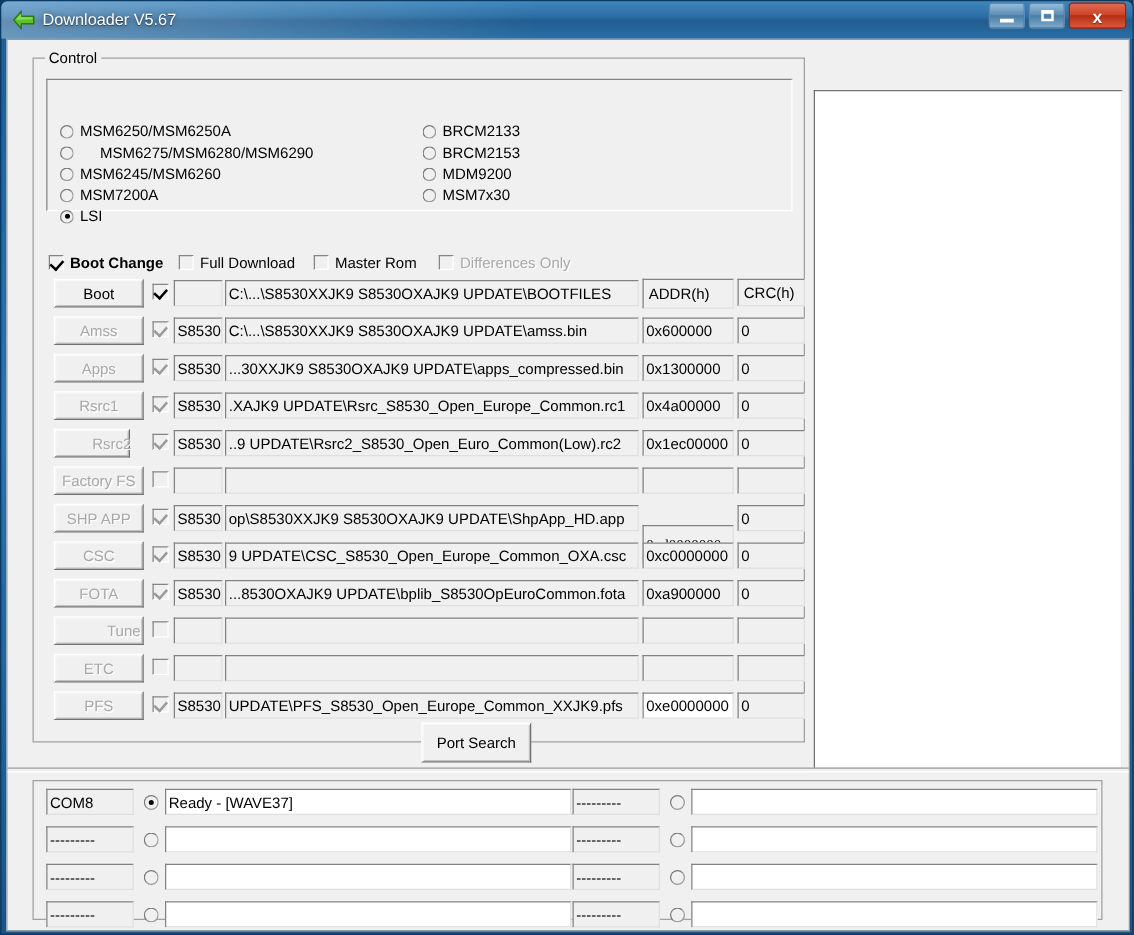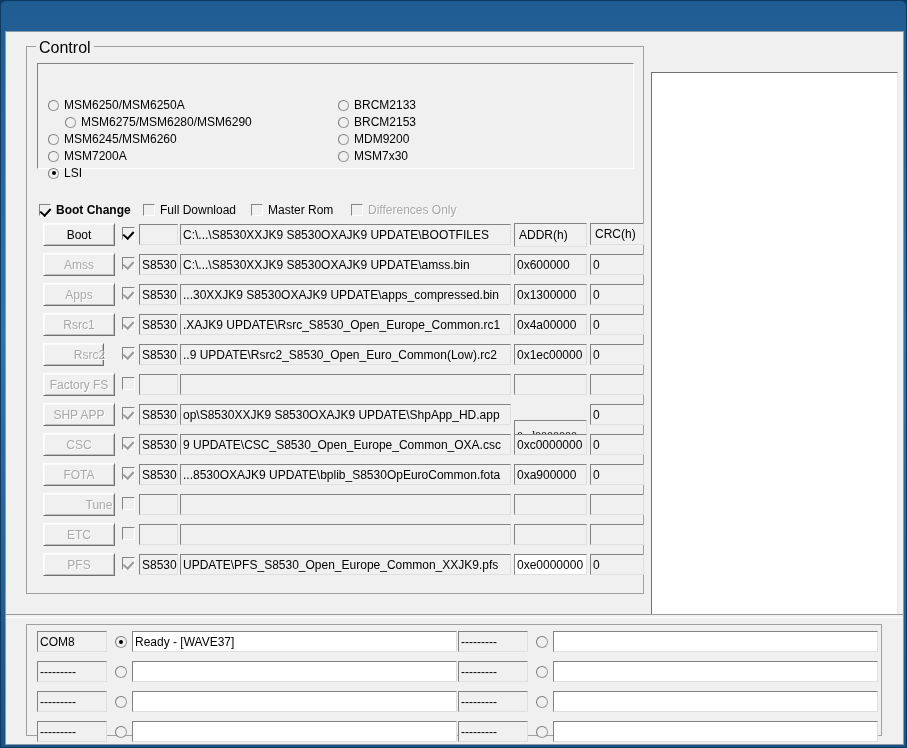--- a/index.html
+++ b/index.html
@@ -59,21 +59,21 @@
 
   
   .groupbox{
     position:absolute;
     border:1px solid #a0a0a0;
     box-sizing:border-box;
   }
   .groupbox > .gb-title{
     position:absolute;top:-8px;left:9px;
     background:#f0f0f0;padding:0 3px;
-    font-size:16px;color:#000;
+    font-size:12px;color:#000;
   }
   .sunken{
     border:1px solid;
     border-color:#848484 #ffffff #ffffff #848484;
     box-sizing:border-box;
     background:#f0f0f0;
   }
   .field{
     position:absolute;
     border:1px solid;
@@ -160,35 +160,53 @@
     border-color:#707070 #e8e8e8 #e8e8e8 #707070;
     box-sizing:border-box;
   }
   .hr{position:absolute;height:2px;border-top:1px solid #9c9c9c;border-bottom:1px solid #ffffff;}
 </style>
 </head>
 <body>
 
 <div id="window">
 
+  <div id="titlebar">
+    <div class="glow"></div>
+    <svg id="back-arrow" viewBox="0 0 18 16">
+      <polygon points="7,1 7,5 17,5 17,11 7,11 7,15 1,8" fill="#5cc22a" stroke="#2e7a12" stroke-width="1.2" stroke-linejoin="round"></polygon>
+      <polygon points="7,2.5 7,5.8 15.8,5.8 15.8,7.4 2.6,7.8" fill="#9ae06d" opacity="0.75"></polygon>
+    </svg>
+    <div id="title-text">Downloader V5.67</div>
+
+    <div class="wbtn" id="btn-min">
+      <span class="glyph"></span>
+    </div>
+    <div class="wbtn" id="btn-max">
+      <span class="glyph"></span>
+    </div>
+    <div class="wbtn" id="btn-close">
+      <span class="glyph">x</span>
+    </div>
+  </div>
 
   <div id="client">
 
     <div class="groupbox" id="control-group" style="left:20px;top:14px;width:618px;height:548px;">
       <span class="gb-title">Control</span>
     </div>
 
     <div class="sunken" id="chipset-panel" style="position:absolute;left:31px;top:31px;width:597px;height:106px;"></div>
 
     <div id="radios-left">
         <div class="radio" style="left: 42px; top: 66px;">
           <span class="dot"></span>
           <span>MSM6250/MSM6250A</span>
         </div>
-        <div class="radio" style="left: 59px; top: 83px;">
+        <div class="radio" style="left: 42px; top: 83px; gap: 16px;">
           <span class="dot"></span>
           <span>MSM6275/MSM6280/MSM6290</span>
         </div>
         <div class="radio" style="left: 42px; top: 100px;">
           <span class="dot"></span>
           <span>MSM6245/MSM6260</span>
         </div>
         <div class="radio" style="left: 42px; top: 117px;">
           <span class="dot"></span>
           <span>MSM7200A</span>
@@ -305,20 +323,21 @@
         <div class="tchk on gray" style="left: 116px; top: 525px;"></div>
         <div class="field" style="left: 133px; top: 522px; width: 39px; height: 21px;">S8530</div>
         <div class="field" style="left: 174px; top: 522px; width: 331px; height: 21px;">UPDATE\PFS_S8530_Open_Europe_Common_XXJK9.pfs</div>
         <div class="field white" style="left: 508px; top: 522px; width: 73px; height: 21px;">0xe0000000</div>
         <div class="field" style="left: 584px; top: 522px; width: 54px; height: 21px;">0</div>
       </div>
 
     <div class="field" id="hdr-addr" style="left:508px;top:191px;width:73px;height:24px;justify-content:flex-start;padding-left:4px;">ADDR(h)</div>
     <div class="field" id="hdr-crc" style="left:584px;top:191px;width:54px;height:22px;justify-content:flex-start;padding-left:4px;">CRC(h)</div>
 
+    <div class="btn" id="port-search-button" style="left:331px;top:546px;width:88px;height:32px;">Port Search</div>
 
     <div id="log-panel"></div>
 
     <div class="hr" style="left:0px;top:582px;width:897px;"></div>
 
     <div class="groupbox" id="status-group" style="left:20px;top:592px;width:856px;height:112px;"></div>
     <div id="status-left">
         <div class="field" style="left: 31px; top: 599px; width: 70px; height: 21px;">COM8</div>
         <div class="sradio on" style="left: 109px; top: 604px;"></div>
         <div class="field white" style="left: 126px; top: 599px; width: 325px; height: 21px;">Ready - [WAVE37]</div>

